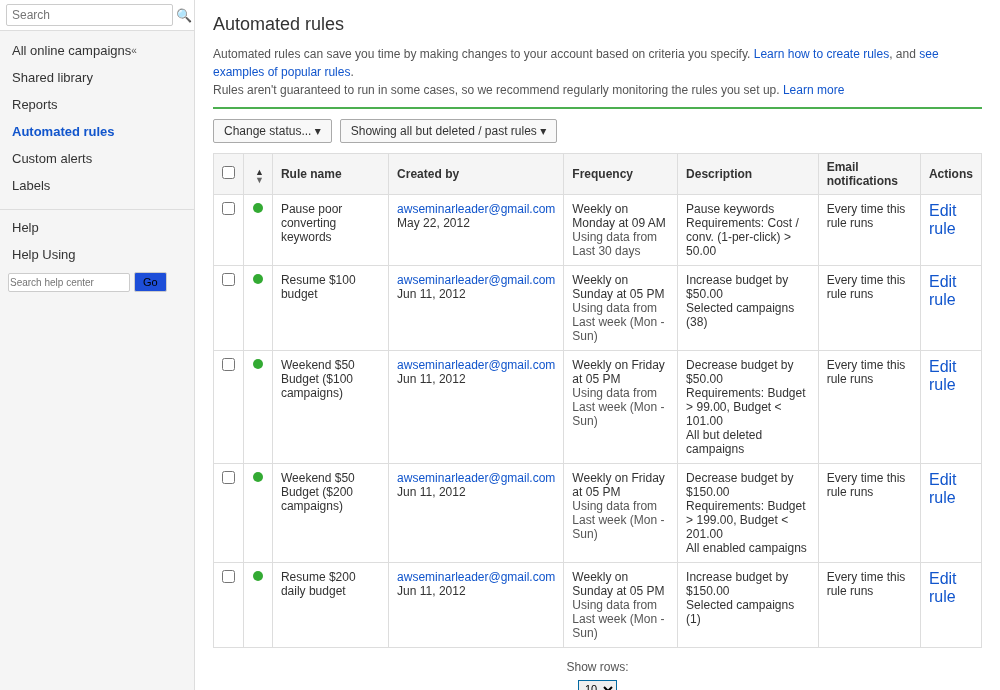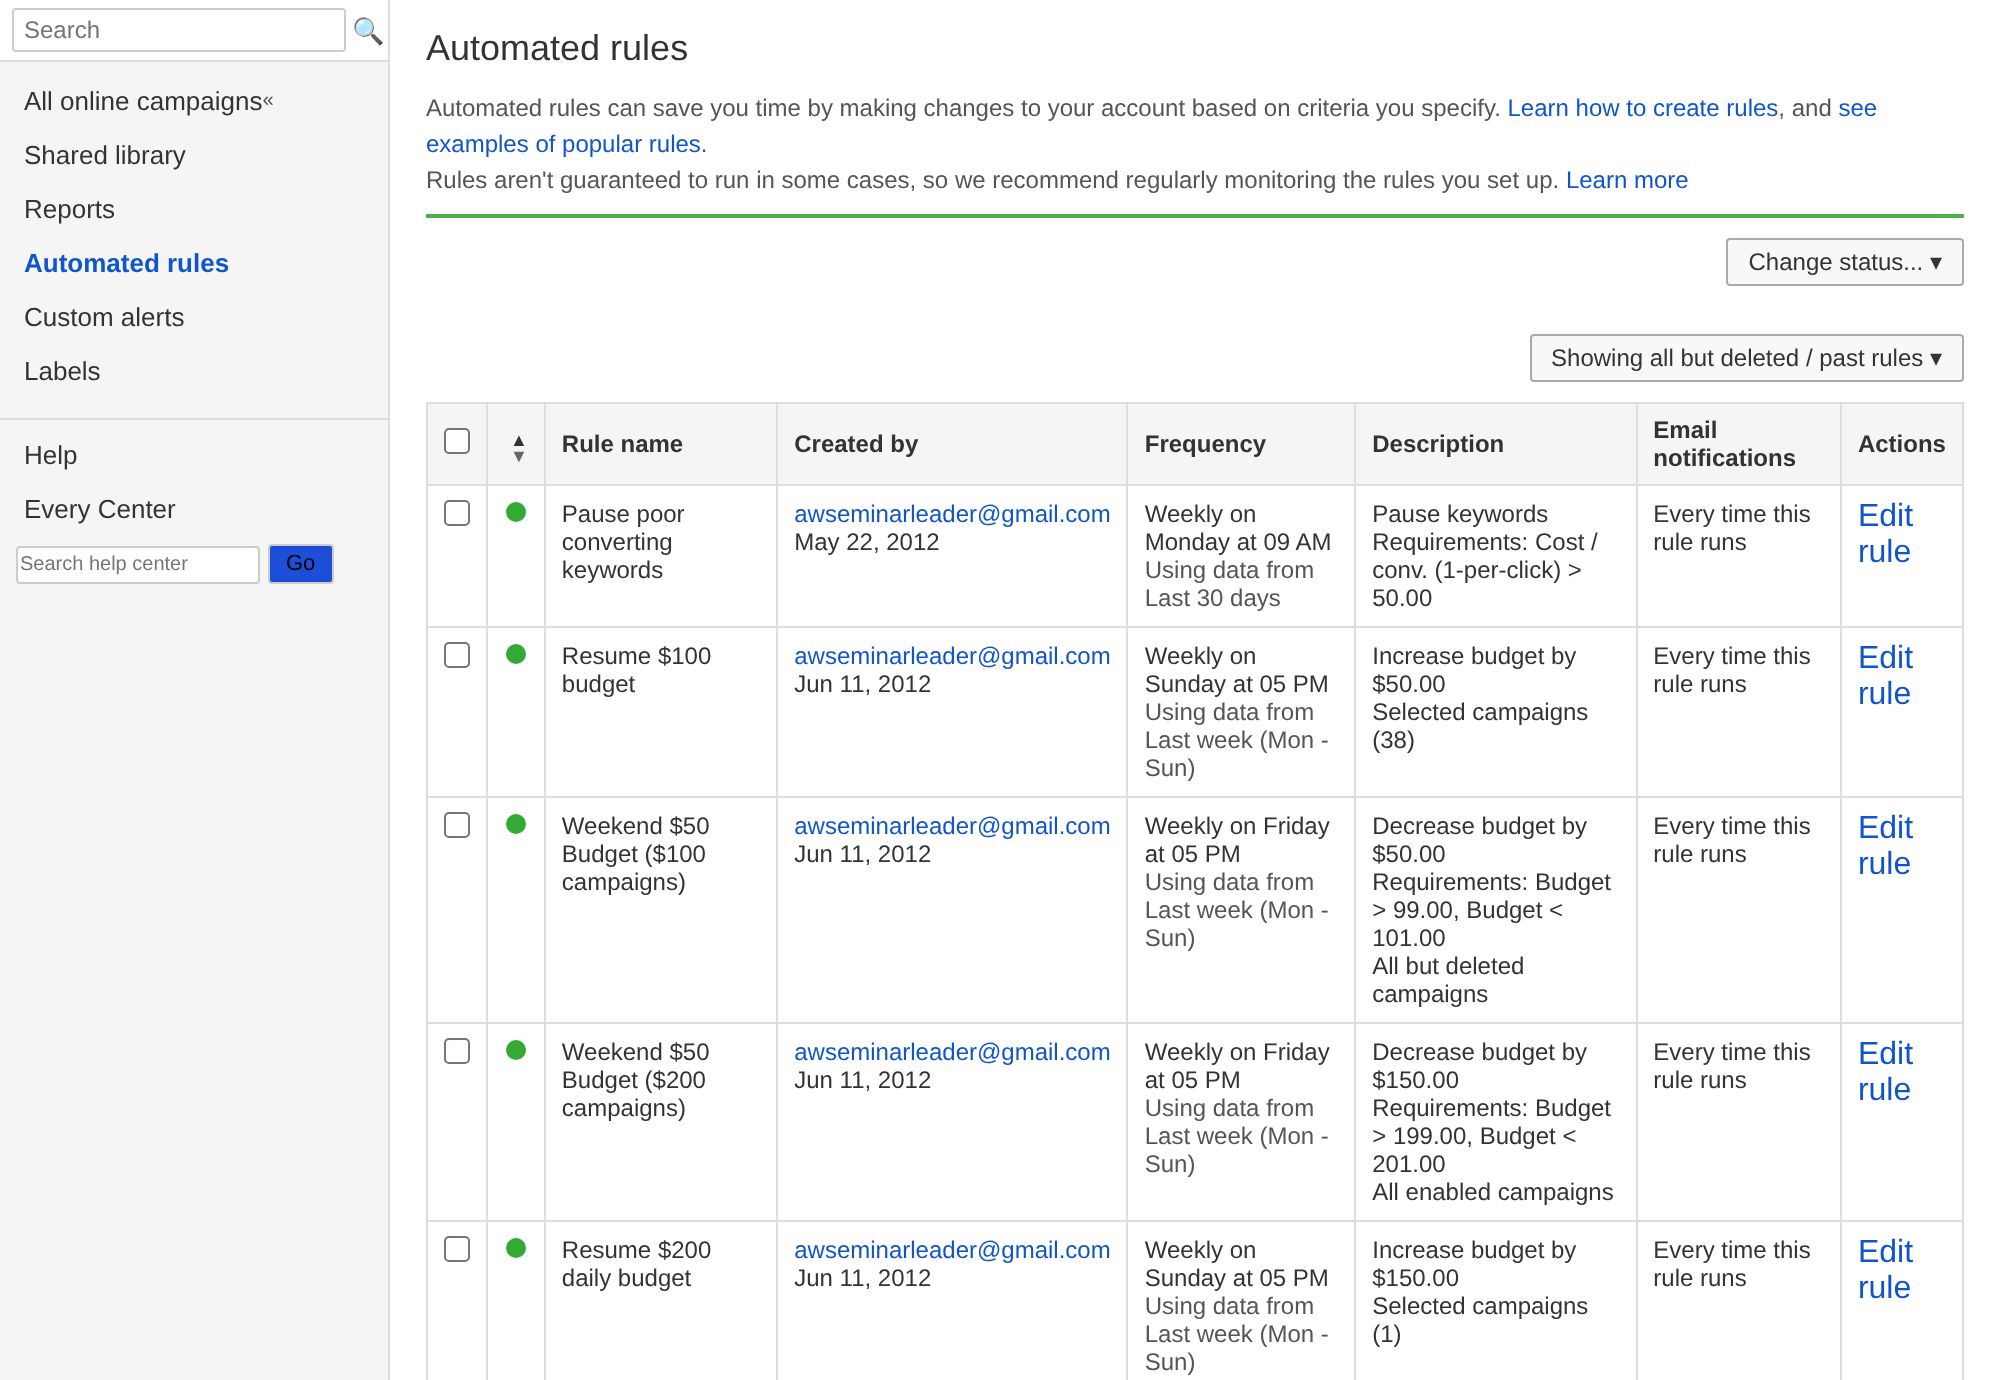--- a/index.html
+++ b/index.html
@@ -103,23 +103,22 @@
     .info-box {
       font-size: 12px;
       color: #555;
       margin-bottom: 6px;
       line-height: 1.5;
     }
     .info-box a { color: #15c; text-decoration: none; }
     .toolbar {
       display: flex;
       align-items: flex-end;
-      gap: 24px;
+      gap: 8px;
       margin: 10px 0;
-      flex-direction: column;
     }
     .dropdown-btn {
       padding: 4px 10px;
       border: 1px solid #aaa;
       border-radius: 2px;
       background: #f8f8f8;
       cursor: pointer;
       font-size: 12px;
       color: #333;
     }
@@ -211,21 +210,21 @@
     </div>
     <div class="sidebar-item">
       <span>Labels</span>
     </div>
   </div>
   <div class="sidebar-section">
     <div class="sidebar-item">
       <span>Help</span>
     </div>
     <div class="sidebar-item">
-      <span>Every Center</span>
+      <span>Help Using</span>
     </div>
     <div class="search-help">
       <input type="text" placeholder="Search help center" style="">
       <button class="search-help-go" style="margin-left:4px;padding:3px 8px;border:1px solid #ccc;background:#1d4ed8;border-radius:2px;cursor:pointer;font-size:11px;">Go</button>
     </div>
   </div>
 </div>
 
 <div id="main">
   <h1 class="page-title">Automated rules</h1>

